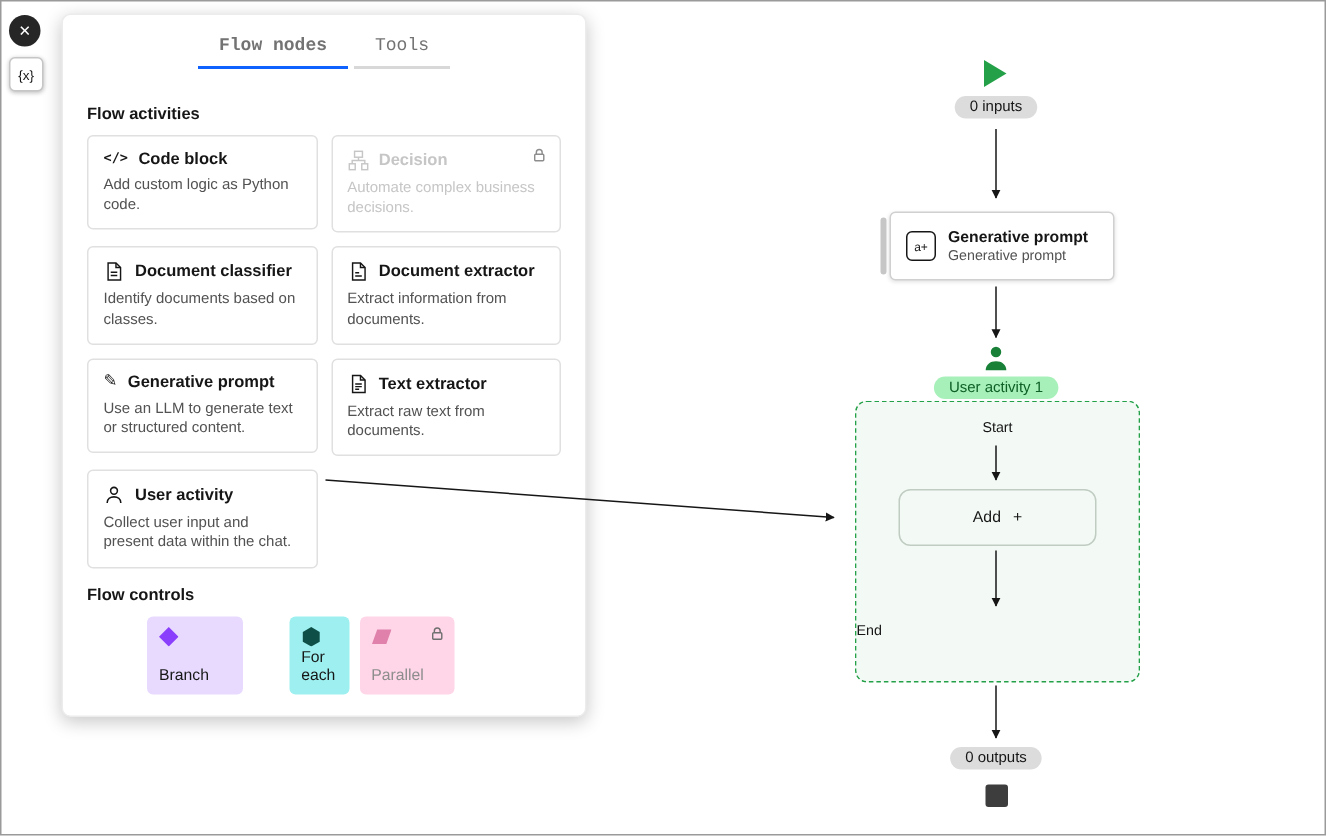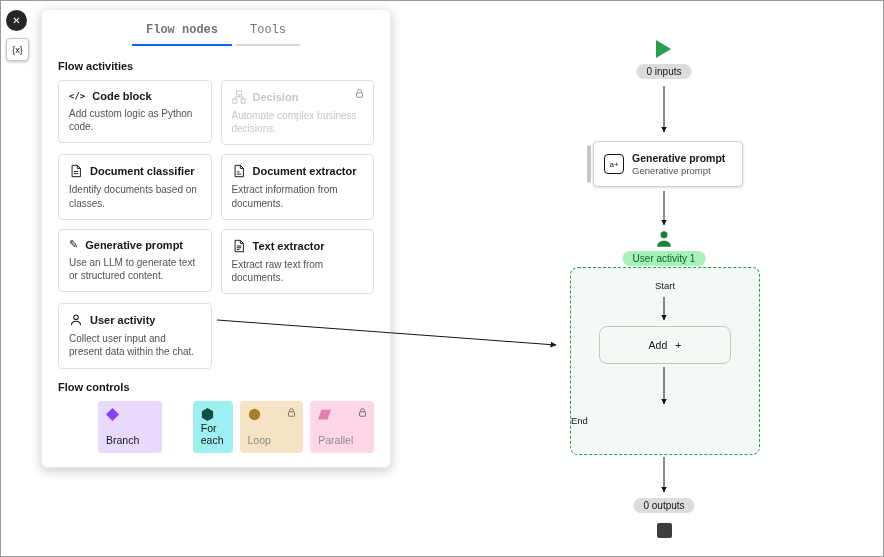--- a/index.html
+++ b/index.html
@@ -18,21 +18,21 @@
             color: #161616; cursor: pointer; font-family: inherit; }
 
   
   .panel { position: absolute; left: 40px; top: 8px; width: 350px; background: #fff;
            border-radius: 6px; border: 1px solid #ececec; box-shadow: 0 3px 12px rgba(0,0,0,.22); z-index: 10; }
   .tabs { display: flex; justify-content: center; gap: 4px; padding-top: 4px; }
   .tab { background: none; border: none; border-bottom: 2px solid #d8d8d8; padding: 9px 14px 7px;
          font-size: 12px; color: #737373; font-family: Liberation Mono, monospace; cursor: pointer; }
   .tab.active { font-weight: 700; border-bottom-color: var(--accent, #0f62fe); }
   .panel-body { padding: 12px 16px 14px; }
-  .section-title { font-size: 11px; font-weight: 600; color: #161616; margin: 2px 0 8px; }
+  .section-title { font-size: 11px; font-weight: 600; color: #161616; margin: 12px 0 8px; }
   .cards { display: grid; grid-template-columns: 1fr 1fr; gap: 9px; align-items: start; margin-bottom: 12px; }
   .card { position: relative; border: 1px solid #e0e0e0; border-radius: 4px; padding: 9px 10px;
           background: #fff; cursor: grab; }
   .card-head { display: flex; align-items: center; gap: 7px; }
   .cicon { font-size: 11px; color: #161616; line-height: 1; }
   .mono { font-family: "DejaVu Sans Mono", monospace; font-size: 9px; font-weight: 700; }
   .svgi { display: block; }
   .card-title { font-size: 11px; font-weight: 600; color: #161616; }
   .card-desc { margin-top: 5px; font-size: 10px; line-height: 1.32; color: #525252; }
   .card.disabled { cursor: default; }
@@ -222,34 +222,20 @@
           <span class="tile-label">Branch</span>
         </div>
         <div class="tile tile-foreach">
           <span class="tile-icon">
             <svg width="13" height="13" viewBox="0 0 12 12">
                 <polygon class="shape" points="6,0 11.2,3 11.2,9 6,12 0.8,9 0.8,3"></polygon>
               </svg>
           </span>
           <span class="tile-label">For each</span>
         </div>
-        <div class="tile tile-loop locked">
-          <span class="tile-icon">
-            <svg width="13" height="13" viewBox="0 0 12 12">
-                <circle class="shape" cx="6" cy="6" r="5.2"></circle>
-              </svg>
-          </span>
-          <span class="lock" style="top:6px;right:6px;">
-            <svg width="11" height="11" viewBox="0 0 16 16" fill="none" stroke="#6f6f6f" stroke-width="1.4">
-                <path d="M5.2 7V5.2a2.8 2.8 0 0 1 5.6 0V7"></path>
-                <rect x="3.6" y="7" width="8.8" height="6.4" rx="1"></rect>
-              </svg>
-          </span>
-          <span class="tile-label">Loop</span>
-        </div>
         <div class="tile tile-parallel locked">
           <span class="tile-icon">
             <svg width="13" height="13" viewBox="0 0 12 12">
                 <polygon class="shape" points="3.2,1.5 12,1.5 8.8,10.5 0,10.5"></polygon>
               </svg>
           </span>
           <span class="lock" style="top:6px;right:6px;">
             <svg width="11" height="11" viewBox="0 0 16 16" fill="none" stroke="#6f6f6f" stroke-width="1.4">
                 <path d="M5.2 7V5.2a2.8 2.8 0 0 1 5.6 0V7"></path>
                 <rect x="3.6" y="7" width="8.8" height="6.4" rx="1"></rect>

